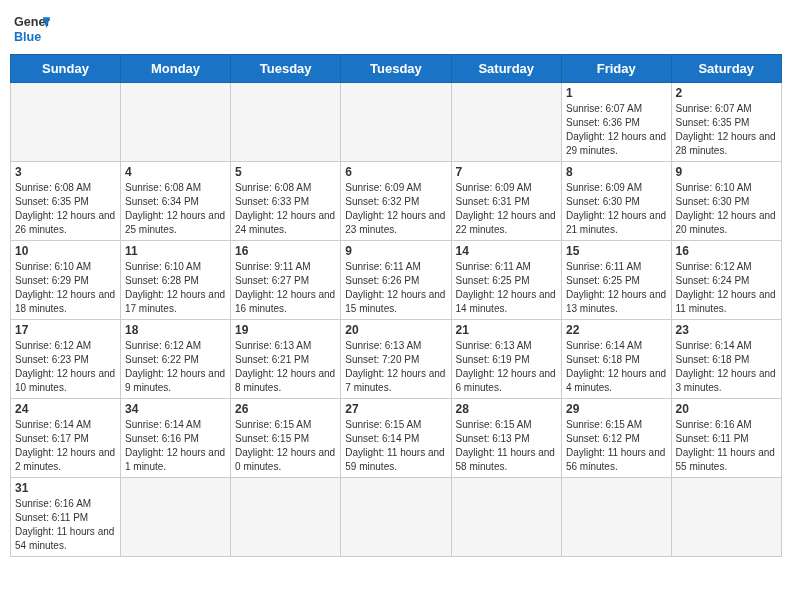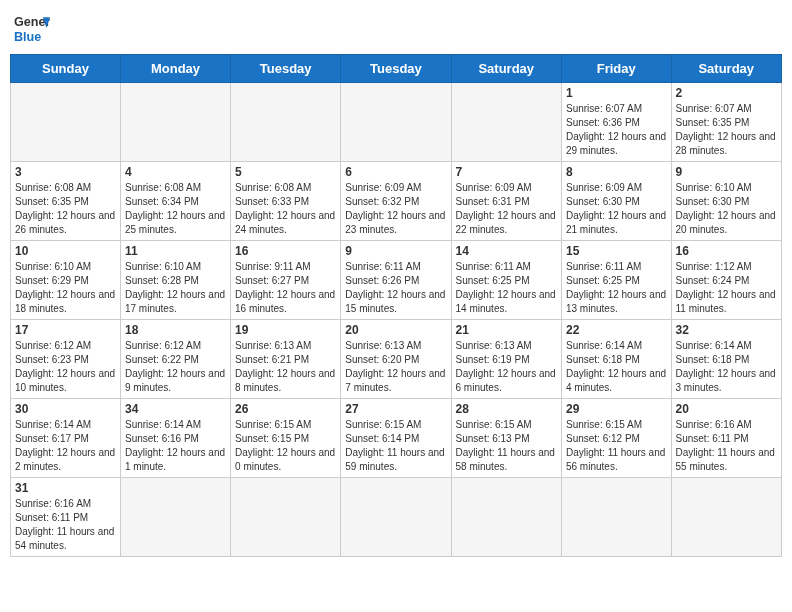--- a/index.html
+++ b/index.html
@@ -221,21 +221,21 @@
         </td>
         <td>
           <span class="day-number">15</span>
           <div class="day-info">Sunrise: 6:11 AM
 Sunset: 6:25 PM
 Daylight: 12 hours
 and 13 minutes.</div>
         </td>
         <td>
           <span class="day-number">16</span>
-          <div class="day-info">Sunrise: 1:12 AM
+          <div class="day-info">Sunrise: 6:12 AM
 Sunset: 6:24 PM
 Daylight: 12 hours
 and 11 minutes.</div>
         </td>
       </tr>
       <tr>
         <td>
           <span class="day-number">17</span>
           <div class="day-info">Sunrise: 6:12 AM
 Sunset: 6:23 PM
@@ -252,49 +252,49 @@
         <td>
           <span class="day-number">19</span>
           <div class="day-info">Sunrise: 6:13 AM
 Sunset: 6:21 PM
 Daylight: 12 hours
 and 8 minutes.</div>
         </td>
         <td>
           <span class="day-number">20</span>
           <div class="day-info">Sunrise: 6:13 AM
-Sunset: 6:20 PM
+Sunset: 7:20 PM
 Daylight: 12 hours
 and 7 minutes.</div>
         </td>
         <td>
           <span class="day-number">21</span>
           <div class="day-info">Sunrise: 6:13 AM
 Sunset: 6:19 PM
 Daylight: 12 hours
 and 6 minutes.</div>
         </td>
         <td>
           <span class="day-number">22</span>
           <div class="day-info">Sunrise: 6:14 AM
 Sunset: 6:18 PM
 Daylight: 12 hours
 and 4 minutes.</div>
         </td>
         <td>
-          <span class="day-number">32</span>
+          <span class="day-number">23</span>
           <div class="day-info">Sunrise: 6:14 AM
 Sunset: 6:18 PM
 Daylight: 12 hours
 and 3 minutes.</div>
         </td>
       </tr>
       <tr>
         <td>
-          <span class="day-number">30</span>
+          <span class="day-number">24</span>
           <div class="day-info">Sunrise: 6:14 AM
 Sunset: 6:17 PM
 Daylight: 12 hours
 and 2 minutes.</div>
         </td>
         <td>
           <span class="day-number">34</span>
           <div class="day-info">Sunrise: 6:14 AM
 Sunset: 6:16 PM
 Daylight: 12 hours

